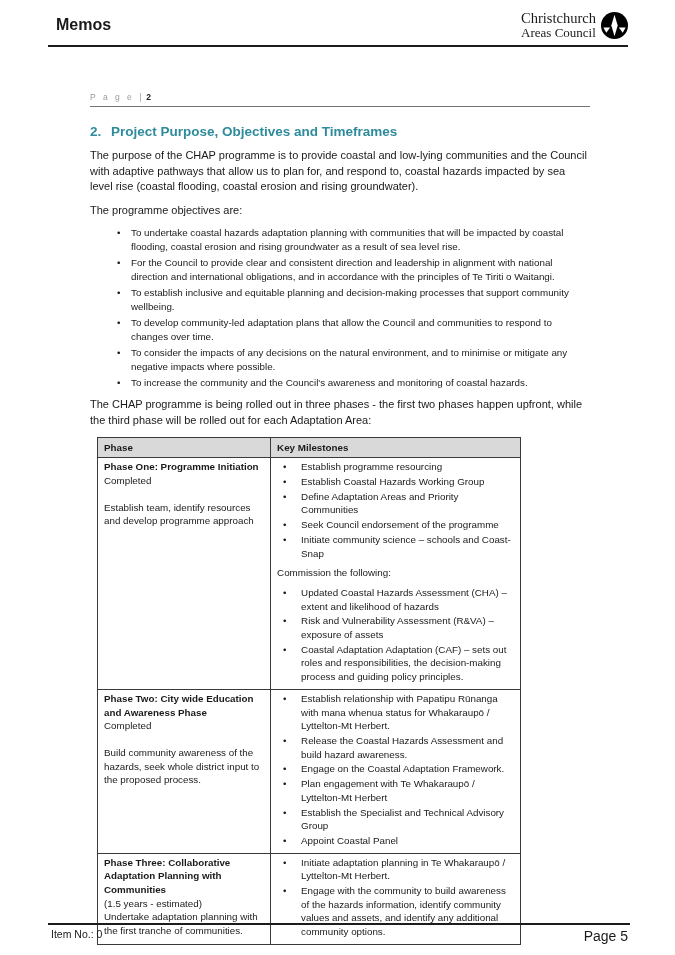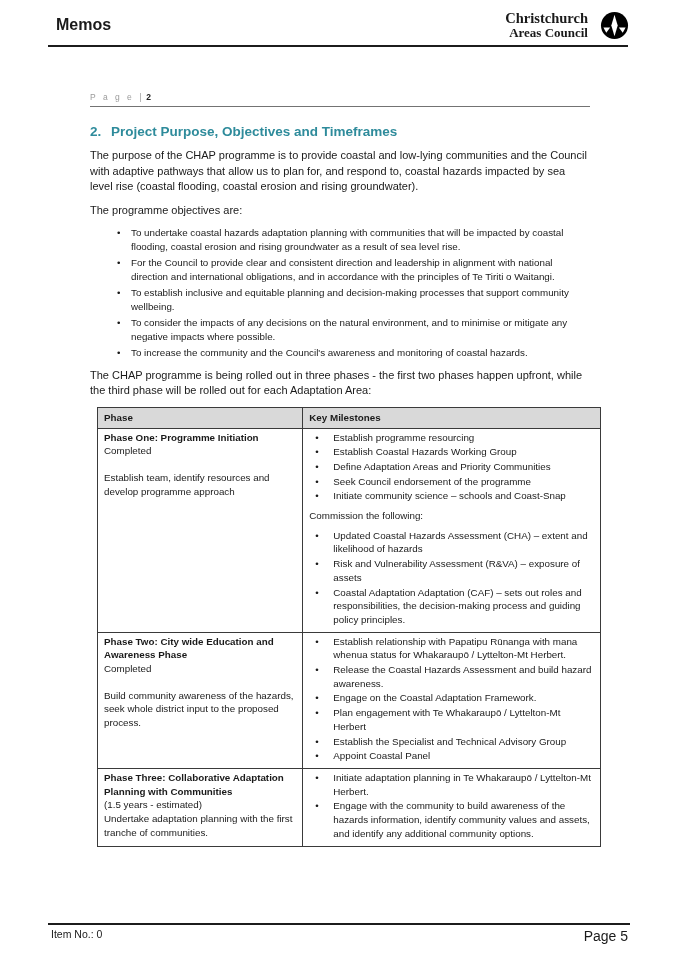--- a/index.html
+++ b/index.html
@@ -4,21 +4,21 @@
 <style>
   html,body { margin:0; padding:0; background:#e8e8e8; }
   .page {
     position:relative; width:675px; height:955px; margin:0 auto;
     background:#ffffff; overflow:hidden;
     font-family:"Liberation Sans", sans-serif; color:#1a1a1a;
   }
   
   .memo-title { position:absolute; left:56px; top:16px; font-size:16px; font-weight:bold; }
   .logo { position:absolute; right:46px; top:11px; display:flex; align-items:center; }
-  .logo-text { text-align:right; font-family:"Liberation Serif", serif; font-weight:bold; line-height:1.02; margin-right:12px; }
+  .logo-text { font-family:"Liberation Serif", serif; font-weight:normal; line-height:1.02; margin-right:4px; }
   .logo-line1 { font-size:14.5px; }
   .logo-line2 { font-size:13px; }
   .logo-emblem svg { display:block; }
   .header-rule { position:absolute; left:48px; top:45px; width:580px; height:2px; background:#1c1c1c; }
 
   
   .footer-rule { position:absolute; left:48px; top:923px; width:582px; height:2px; background:#1c1c1c; }
   .footer-left  { position:absolute; left:51px;  top:928px; font-size:10.5px; }
   .footer-right { position:absolute; right:47px; top:928px; font-size:14px; }
 
@@ -42,21 +42,21 @@
 
   .obj-list { margin:2px 0 8px 0; }
   .obj-item {
     position:relative; padding-left:41px; font-size:9.8px; line-height:1.42;
     margin-bottom:2px;
   }
   .obj-item::before { content:"\2022"; position:absolute; left:27px; top:0; }
 
   
   table.phases {
-    margin-left:7px; width:504px; border-collapse:collapse;
+    margin-left:7px; width:424px; border-collapse:collapse;
     font-size:9.8px; line-height:1.4;
   }
   table.phases th, table.phases td {
     border:1px solid #3a3a3a; vertical-align:top; padding:2px 6px 4px 6px; text-align:left;
   }
   table.phases th { background:#d9d9d9; font-weight:bold; padding:3px 6px; }
   col.c-phase { width:200px; }
   col.c-miles { width:290px; }
 
   .phase-title { font-weight:bold; }
@@ -102,20 +102,21 @@
       <span>Project Purpose, Objectives and Timeframes</span>
     </div>
 
     <p class="para">The purpose of the CHAP programme is to provide coastal and low-lying communities and the Council with adaptive pathways that allow us to plan for, and respond to, coastal hazards impacted by sea level rise (coastal flooding, coastal erosion and rising groundwater).</p>
     <p class="para">The programme objectives are:</p>
 
     <div class="obj-list">
       <div class="obj-item">To undertake coastal hazards adaptation planning with communities that will be impacted by coastal flooding, coastal erosion and rising groundwater as a result of sea level rise.</div>
       <div class="obj-item">For the Council to provide clear and consistent direction and leadership in alignment with national direction and international obligations, and in accordance with the principles of Te Tiriti o Waitangi.</div>
       <div class="obj-item">To establish inclusive and equitable planning and decision-making processes that support community wellbeing.</div>
+      <div class="obj-item">To develop community-led adaptation plans that allow the Council and communities to respond to changes over time.</div>
       <div class="obj-item">To consider the impacts of any decisions on the natural environment, and to minimise or mitigate any negative impacts where possible.</div>
       <div class="obj-item">To increase the community and the Council's awareness and monitoring of coastal hazards.</div>
     </div>
 
     <p class="para">The CHAP programme is being rolled out in three phases - the first two phases happen upfront, while the third phase will be rolled out for each Adaptation Area:</p>
 
     <table class="phases">
       <colgroup>
           <col class="c-phase">
           <col class="c-miles">

